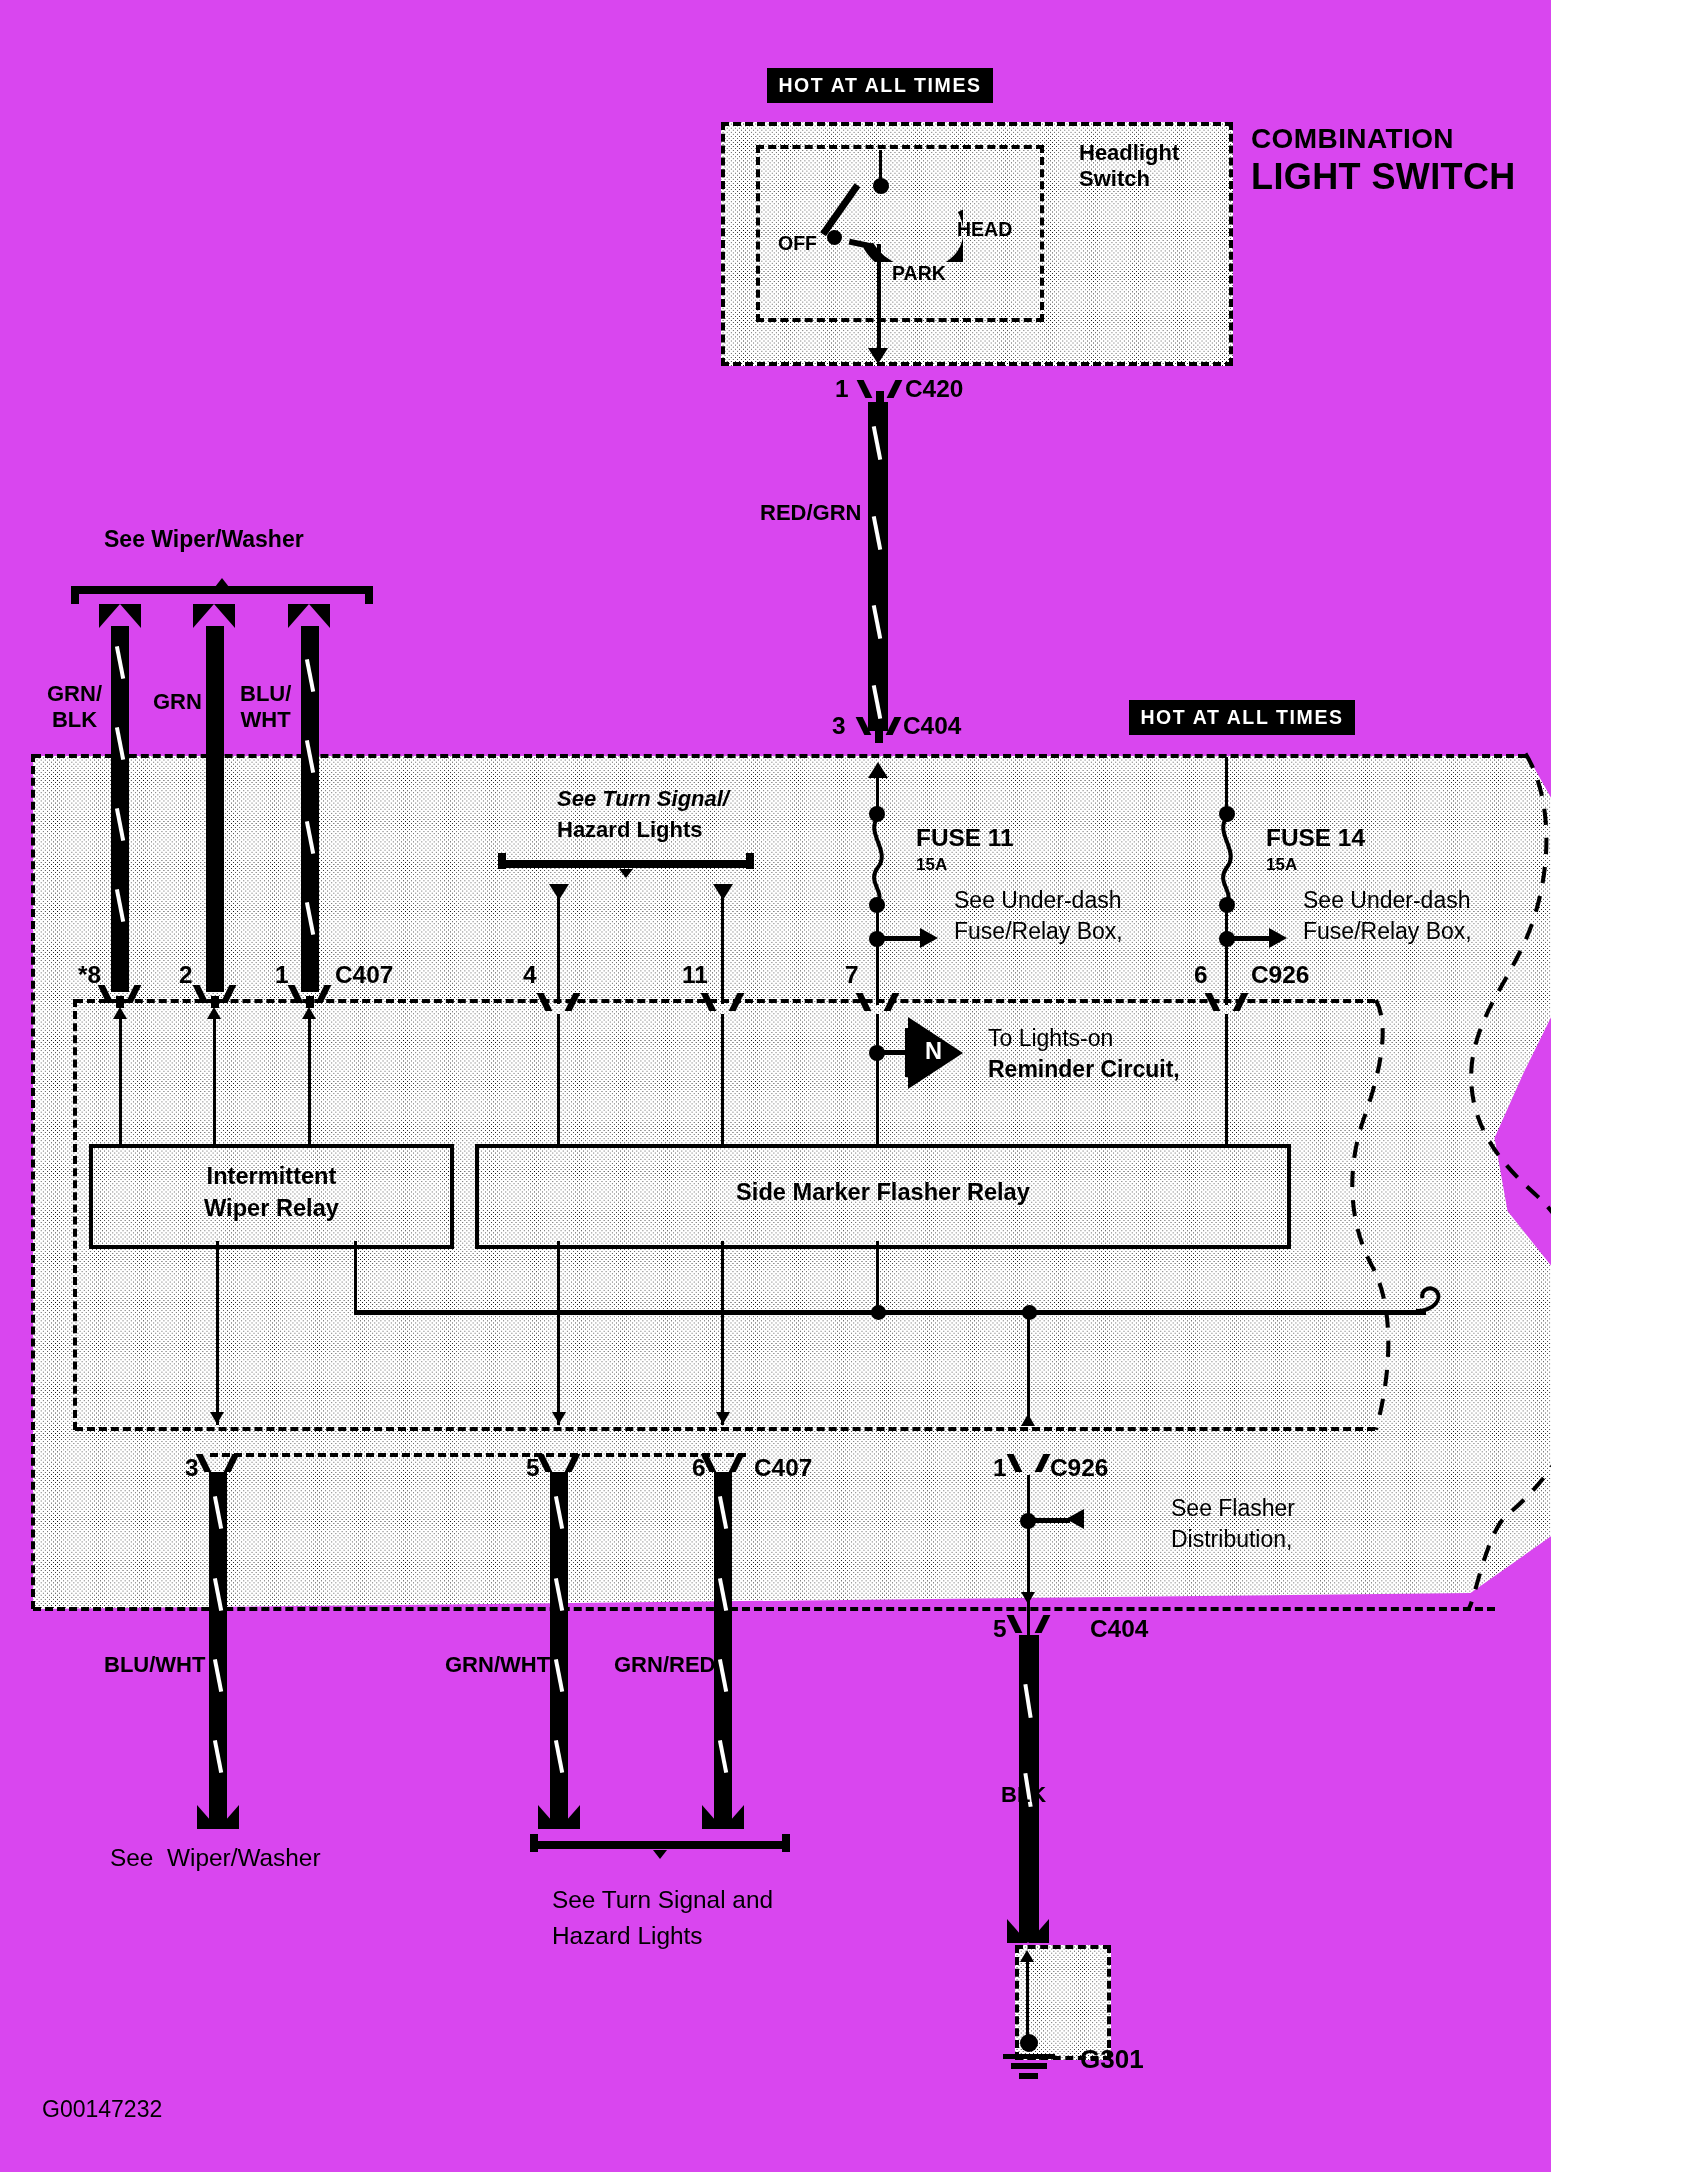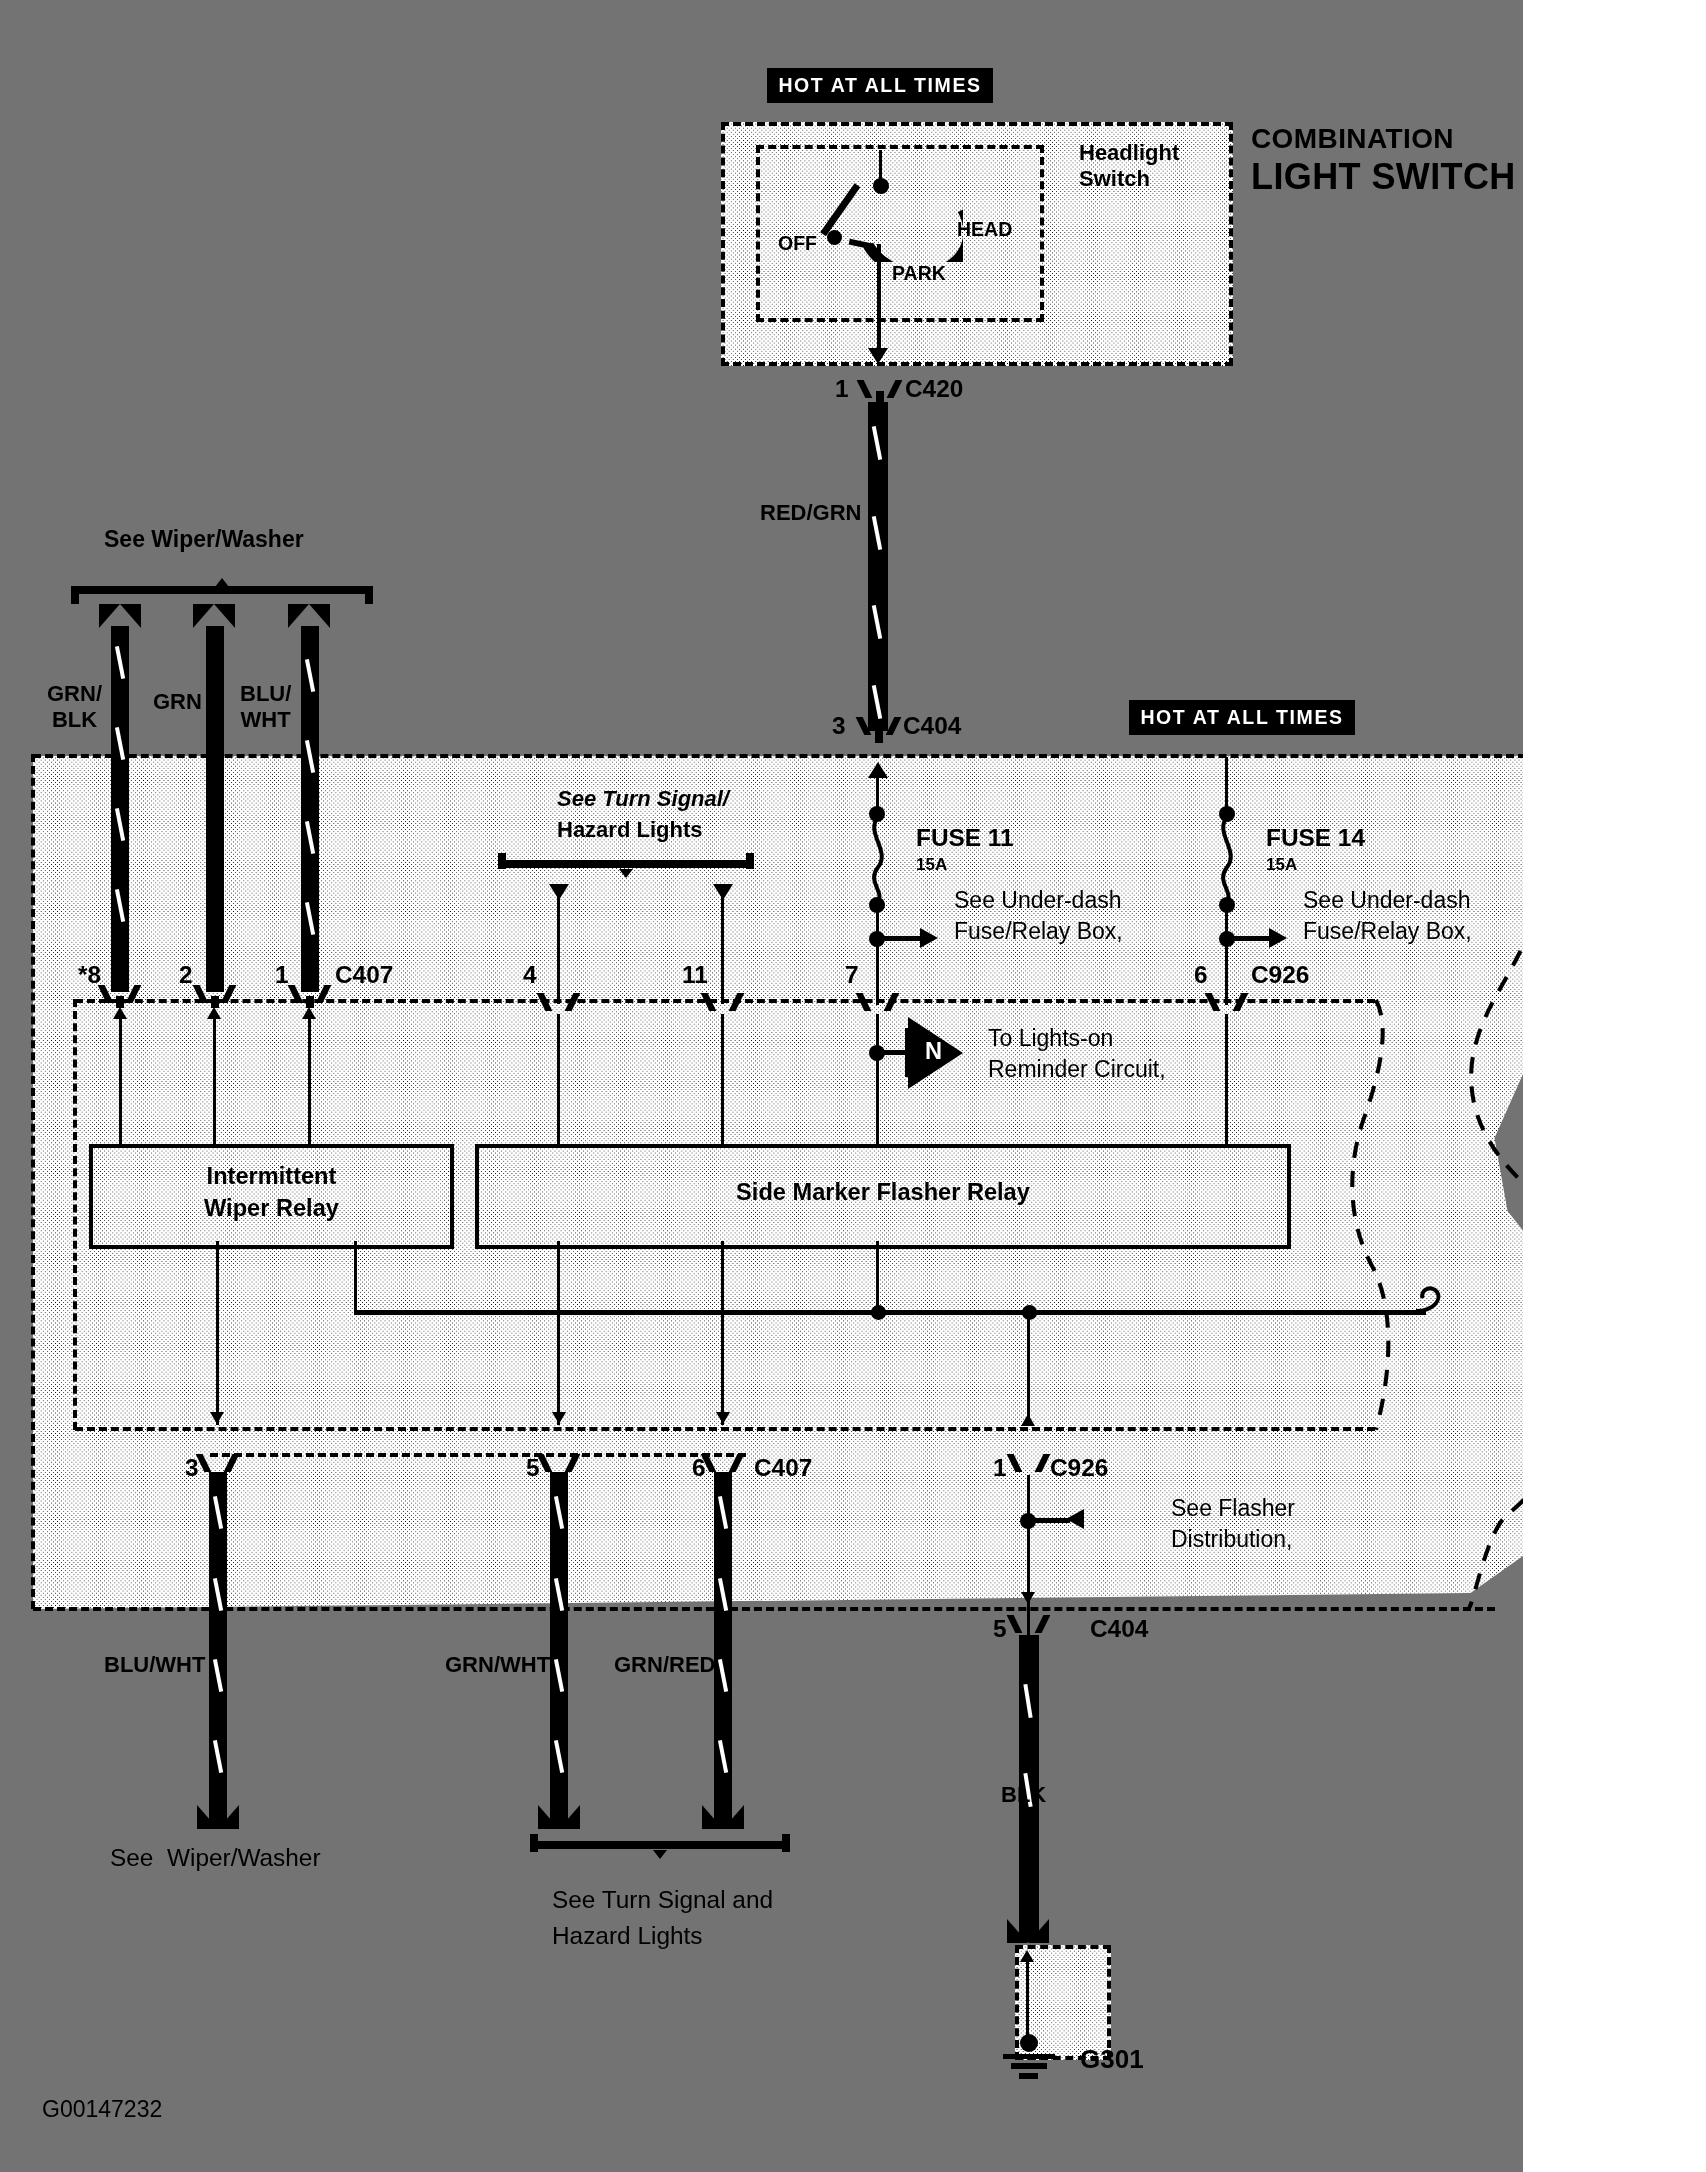--- a/index.html
+++ b/index.html
@@ -1,22 +1,23 @@
 <!DOCTYPE html>
 <html style="font-size:13px"><head>
 <meta charset="utf-8">
 <style>
   html,body{margin:0;padding:0;background:#fff;}
   #root{
     position:relative;
     width:1523px;height:2172px;
-    background:#737373;
+    background:#d946ef;
     font-family:"Liberation Sans", sans-serif;
     color:#000;
     overflow:hidden;
+    padding-left:28px;
   }
   .abs{position:absolute;}
   
   .t{position:absolute;font-family:"Liberation Sans",sans-serif;color:#000;white-space:pre;line-height:1.18;}
   .b{font-weight:bold;}
   .hot{
     position:absolute;background:#000;color:#fff;font-weight:bold;
     letter-spacing:1.6px;font-size:19.5px;padding:5.7px 11.4px 6.5px 11.4px;
     font-family:"Liberation Sans",sans-serif;
   }
@@ -289,21 +290,21 @@
   <div class="wire" style="left:876px;top:1014px;width:3.2px;height:133px;"></div>
 
   <div class="wire" style="left:1225px;top:1014px;width:3.2px;height:133px;"></div>
 
   <div class="dot" style="left:869px;top:1045px;width:16.2px;height:16.2px;"></div>
   <div class="wire" style="left:879px;top:1050px;width:28px;height:4.9px;"></div>
   <div class="wire" style="left:905px;top:1028px;width:4.9px;height:49px;"></div>
   <div class="abs" style="left:908px;top:1017px;width:0;height:0;border-top:36px solid transparent;border-bottom:36px solid transparent;border-left:55px solid #000;"></div>
   <div class="t b" style="left:925px;top:1038px;font-size:23.6px;color:#fff;z-index:5;">N</div>
   <div class="t" style="left:988px;top:1025px;font-size:23px;">To Lights-on</div>
-  <div class="t" style="left:988px;top:1056px;font-size:23px;">Reminder Circuit,</div>
+  <div class="t" style="left:988px;top:1056px;font-size:23px;font-weight:bold;">Reminder Circuit,</div>
 
   <div class="solidbox" style="left:89px;top:1144px;width:357px;height:97px;">
     <div class="relaylbl" style="top:14.6px;font-size:23.6px;">Intermittent</div>
     <div class="relaylbl" style="top:47px;font-size:23.6px;">Wiper Relay</div>
   </div>
 
   <div class="solidbox" style="left:475px;top:1144px;width:808px;height:97px;">
     <div class="relaylbl" style="top:31px;font-size:23.6px;">Side Marker Flasher Relay</div>
   </div>
 

